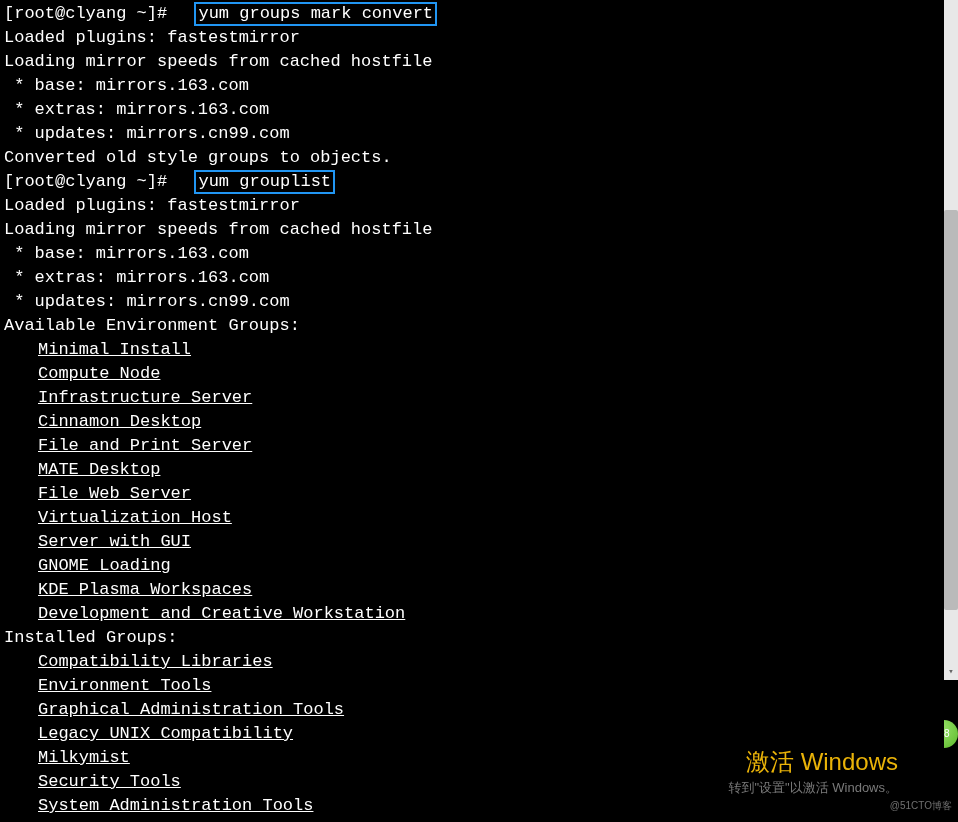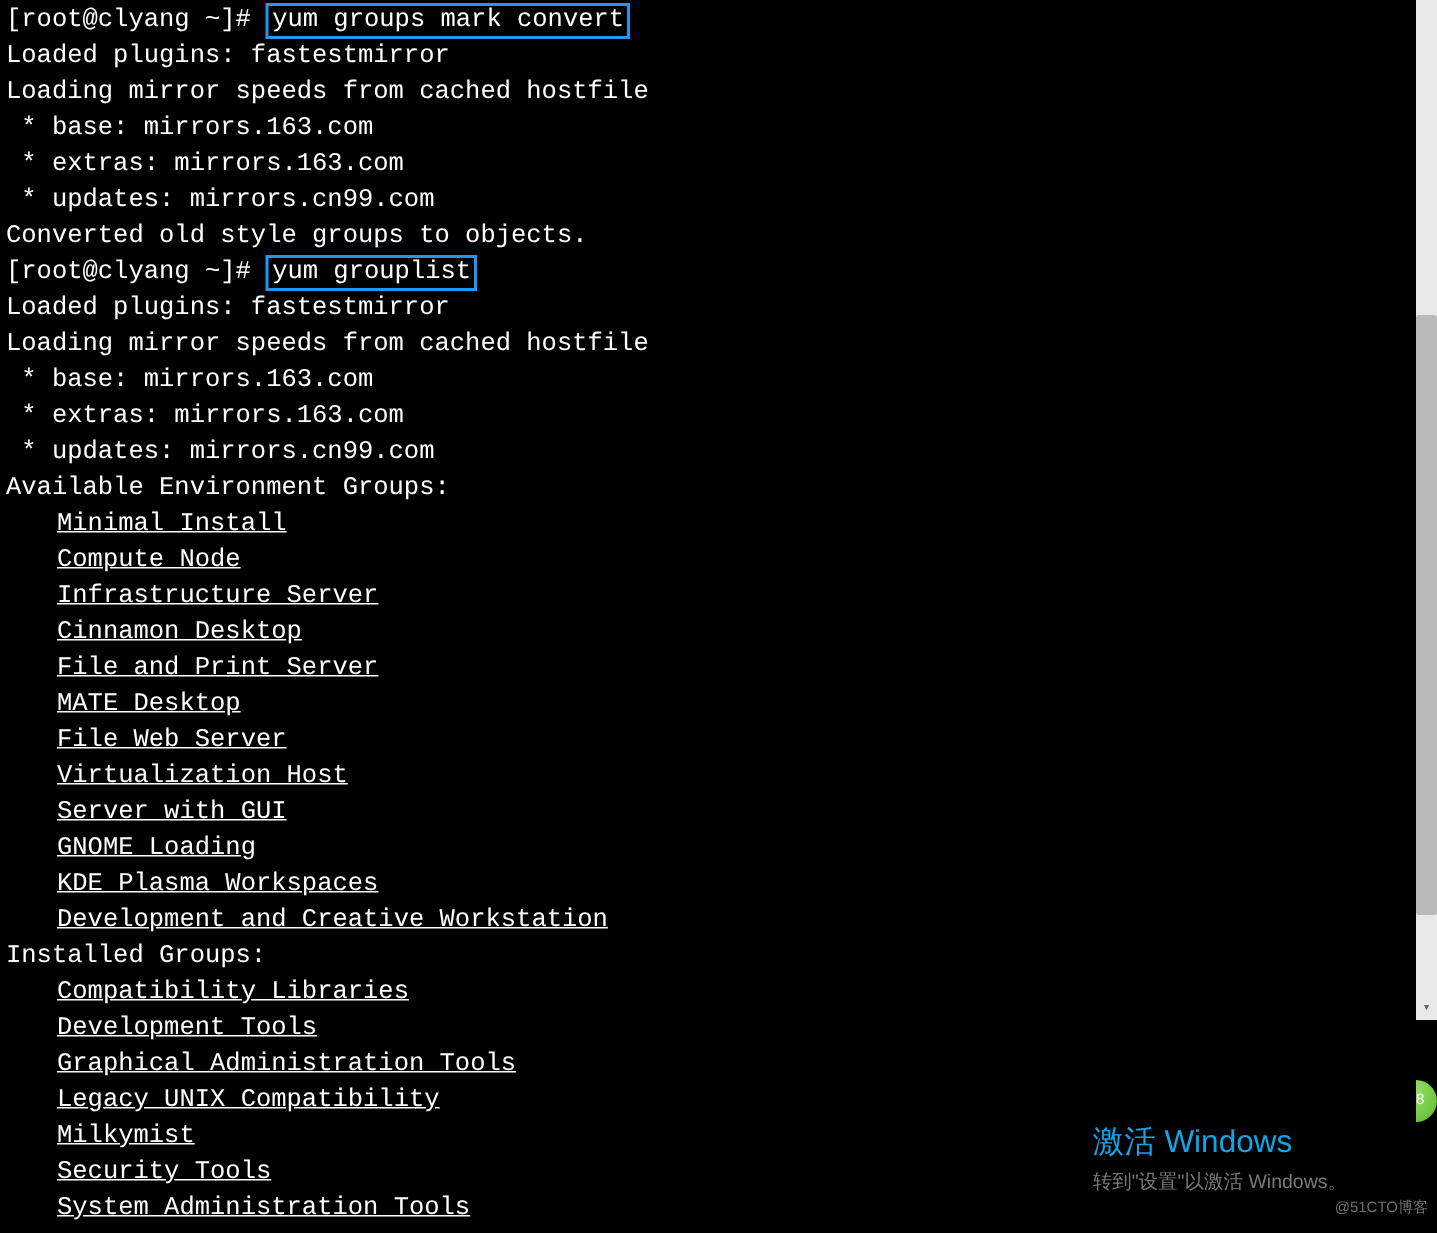--- a/index.html
+++ b/index.html
@@ -24,20 +24,21 @@
     }
     .indent1 {
       padding-left: 34px;
       text-decoration: underline;
     }
     .highlight-box {
       border: 2px solid #2196f3;
       padding: 0 2px;
       display: inline-block;
       line-height: 20px;
+      margin-left: 17px;
     }
     .scrollbar {
       position: absolute;
       right: 0;
       top: 0;
       width: 14px;
       height: 680px;
       background: #e8e8e8;
     }
     .scrollbar-thumb {
@@ -63,22 +64,23 @@
     .activation-overlay {
       position: absolute;
       right: 60px;
       bottom: 22px;
       text-align: left;
       color: #888888;
       font-family: 'Microsoft YaHei', sans-serif;
       font-weight: 300;
     }
     .activation-title {
-      font-size: 21px;
-      color: #0ea5e9;
+      font-size: 24px;
+      color: #eab308;
+      text-align: right;
     }
     .activation-sub {
       font-size: 13px;
       color: #7a7a7a;
       margin-top: 2px;
     }
     .watermark {
       position: absolute;
       right: 6px;
       bottom: 4px;
@@ -128,21 +130,21 @@
   <div class="line indent1">File and Print Server</div>
   <div class="line indent1">MATE Desktop</div>
   <div class="line indent1">File Web Server</div>
   <div class="line indent1">Virtualization Host</div>
   <div class="line indent1">Server with GUI</div>
   <div class="line indent1">GNOME Loading</div>
   <div class="line indent1">KDE Plasma Workspaces</div>
   <div class="line indent1">Development and Creative Workstation</div>
   <div class="line">Installed Groups:</div>
   <div class="line indent1">Compatibility Libraries</div>
-  <div class="line indent1">Development Tools</div>
+  <div class="line indent1">Environment Tools</div>
   <div class="line indent1">Graphical Administration Tools</div>
   <div class="line indent1">Legacy UNIX Compatibility</div>
   <div class="line indent1">Milkymist</div>
   <div class="line indent1">Security Tools</div>
   <div class="line indent1">System Administration Tools</div>
   <div class="line indent1">System Management</div>
 </div>
 
 <div class="scrollbar">
   <div class="scrollbar-thumb"></div>

